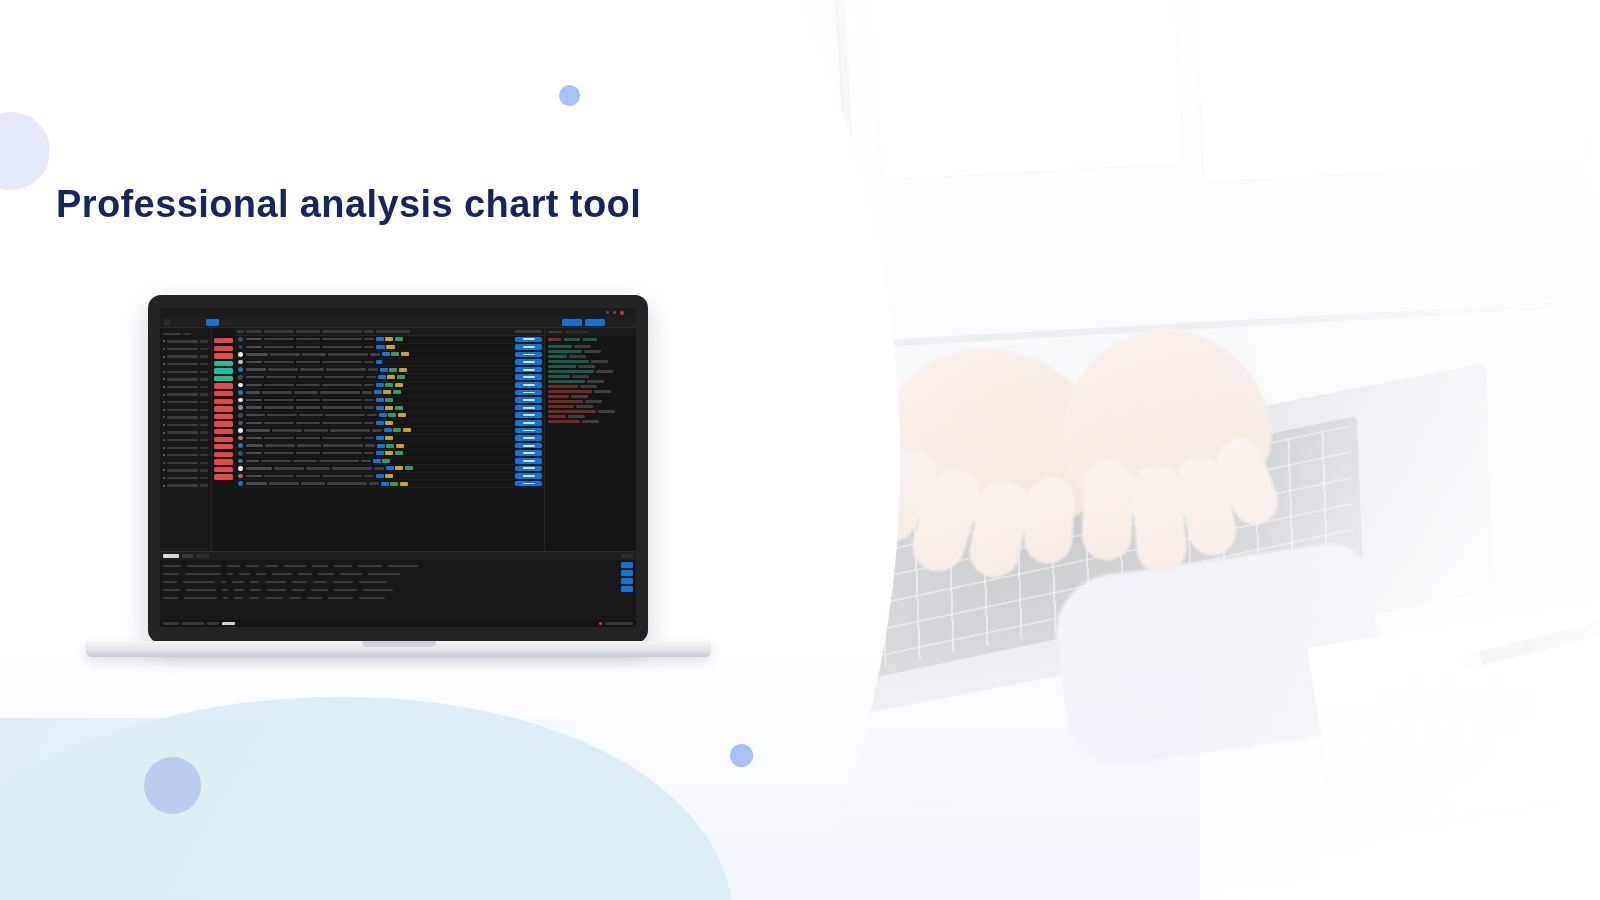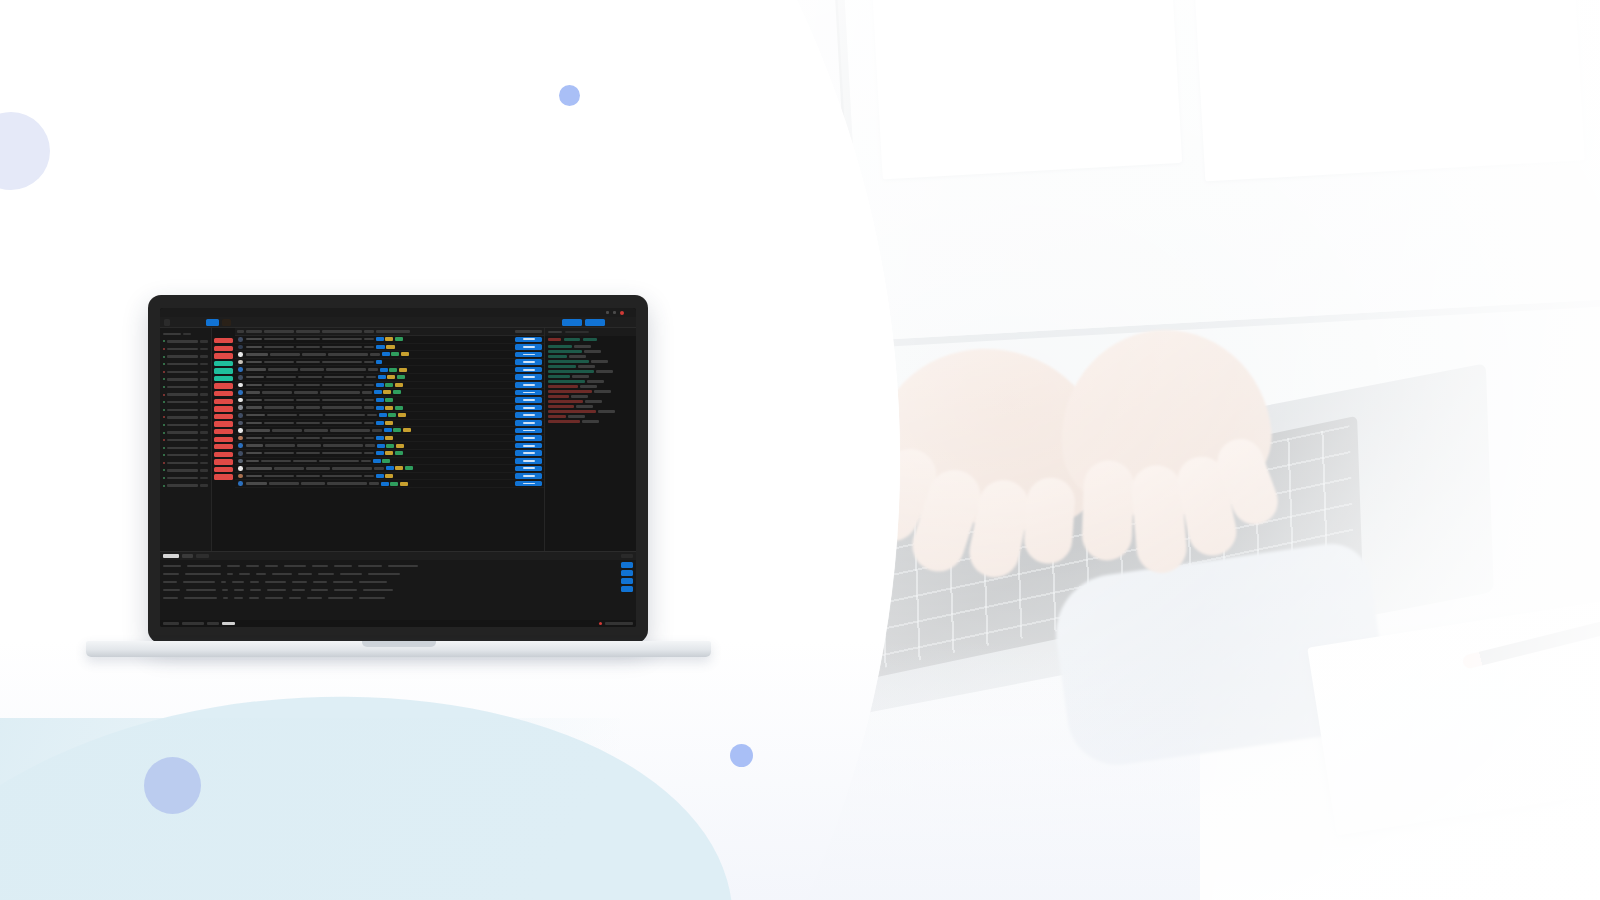--- a/index.html
+++ b/index.html
@@ -335,20 +335,21 @@
 
   <div class="bottom-tint"></div>
   <div class="wave"></div>
   <div class="wave-soft"></div>
 
   <div class="dot d1"></div>
   <div class="dot d2"></div>
   <div class="dot d3"></div>
   <div class="dot d4"></div>
 
+  <h1 class="headline">Professional analysis chart tool</h1>
 
   <div class="laptop">
     <div class="lid">
       <div class="bezel-inner">
 
         <div class="scr">
 
           <div class="scr-titlebar">
             <div class="tb-ico"></div>
             <div class="tb-ico"></div>

